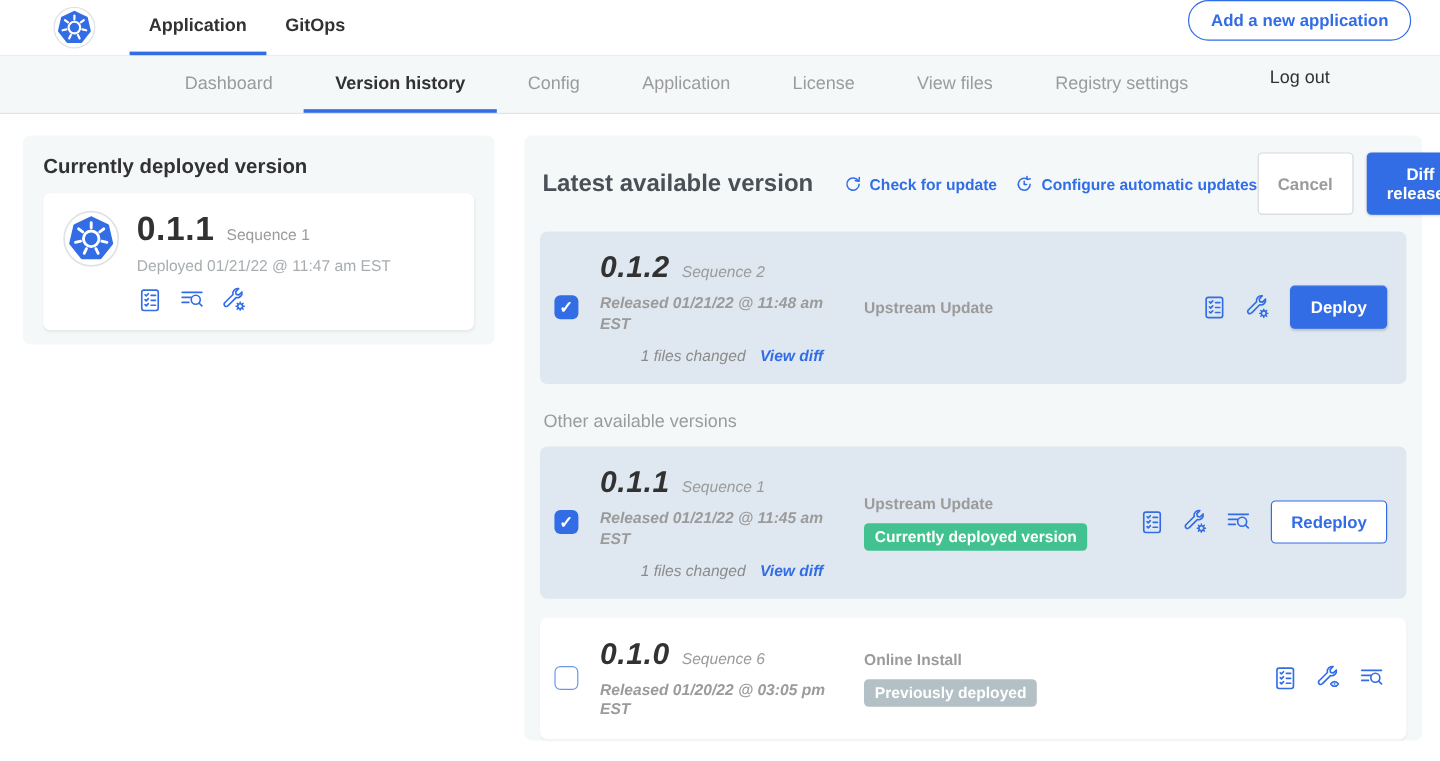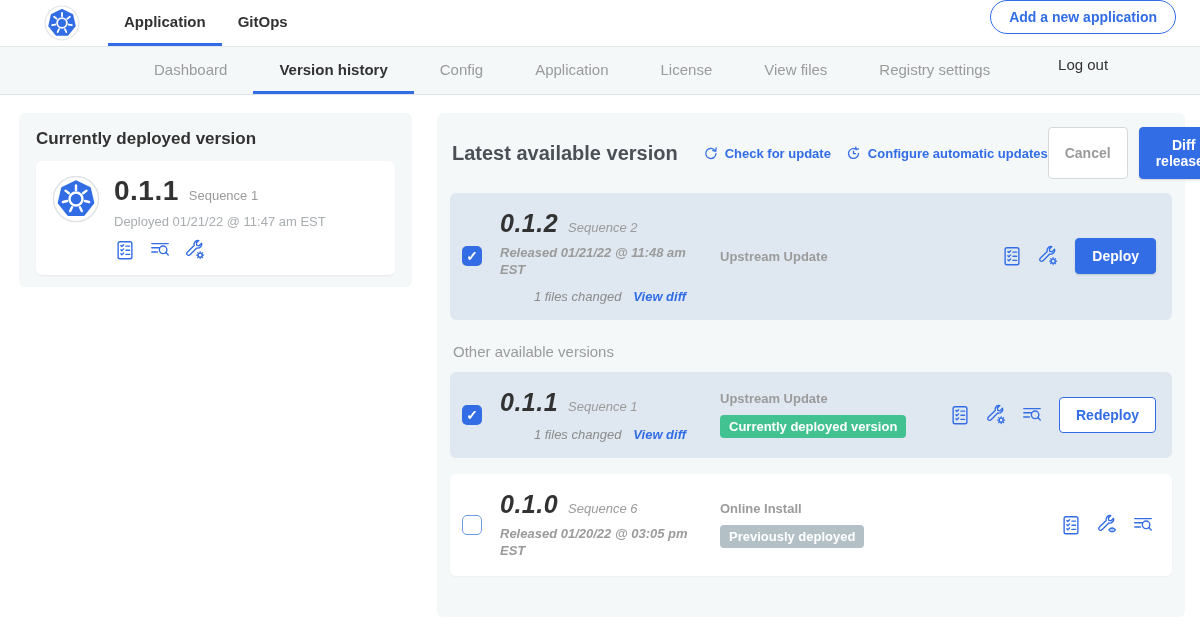--- a/index.html
+++ b/index.html
@@ -245,20 +245,21 @@
 
   <div class="other-title">Other available versions</div>
 
   <div class="version-row selected">
     <div class="checkbox checked">✓</div>
     <div class="v-info">
       <div class="ver-line">
         <span class="v-num">0.1.1</span>
         <span class="seq">Sequence 1</span>
       </div>
+      <div class="released">Released 01/21/22 @ 11:45 am EST</div>
       <div class="files-line">
         <span class="files-changed">1 files changed</span>
         <span class="view-diff">View diff</span>
       </div>
     </div>
     <div class="v-middle">
       <div class="source">Upstream Update</div>
       <div class="badge green">Currently deployed version</div>
     </div>
     <div class="row-icons">

